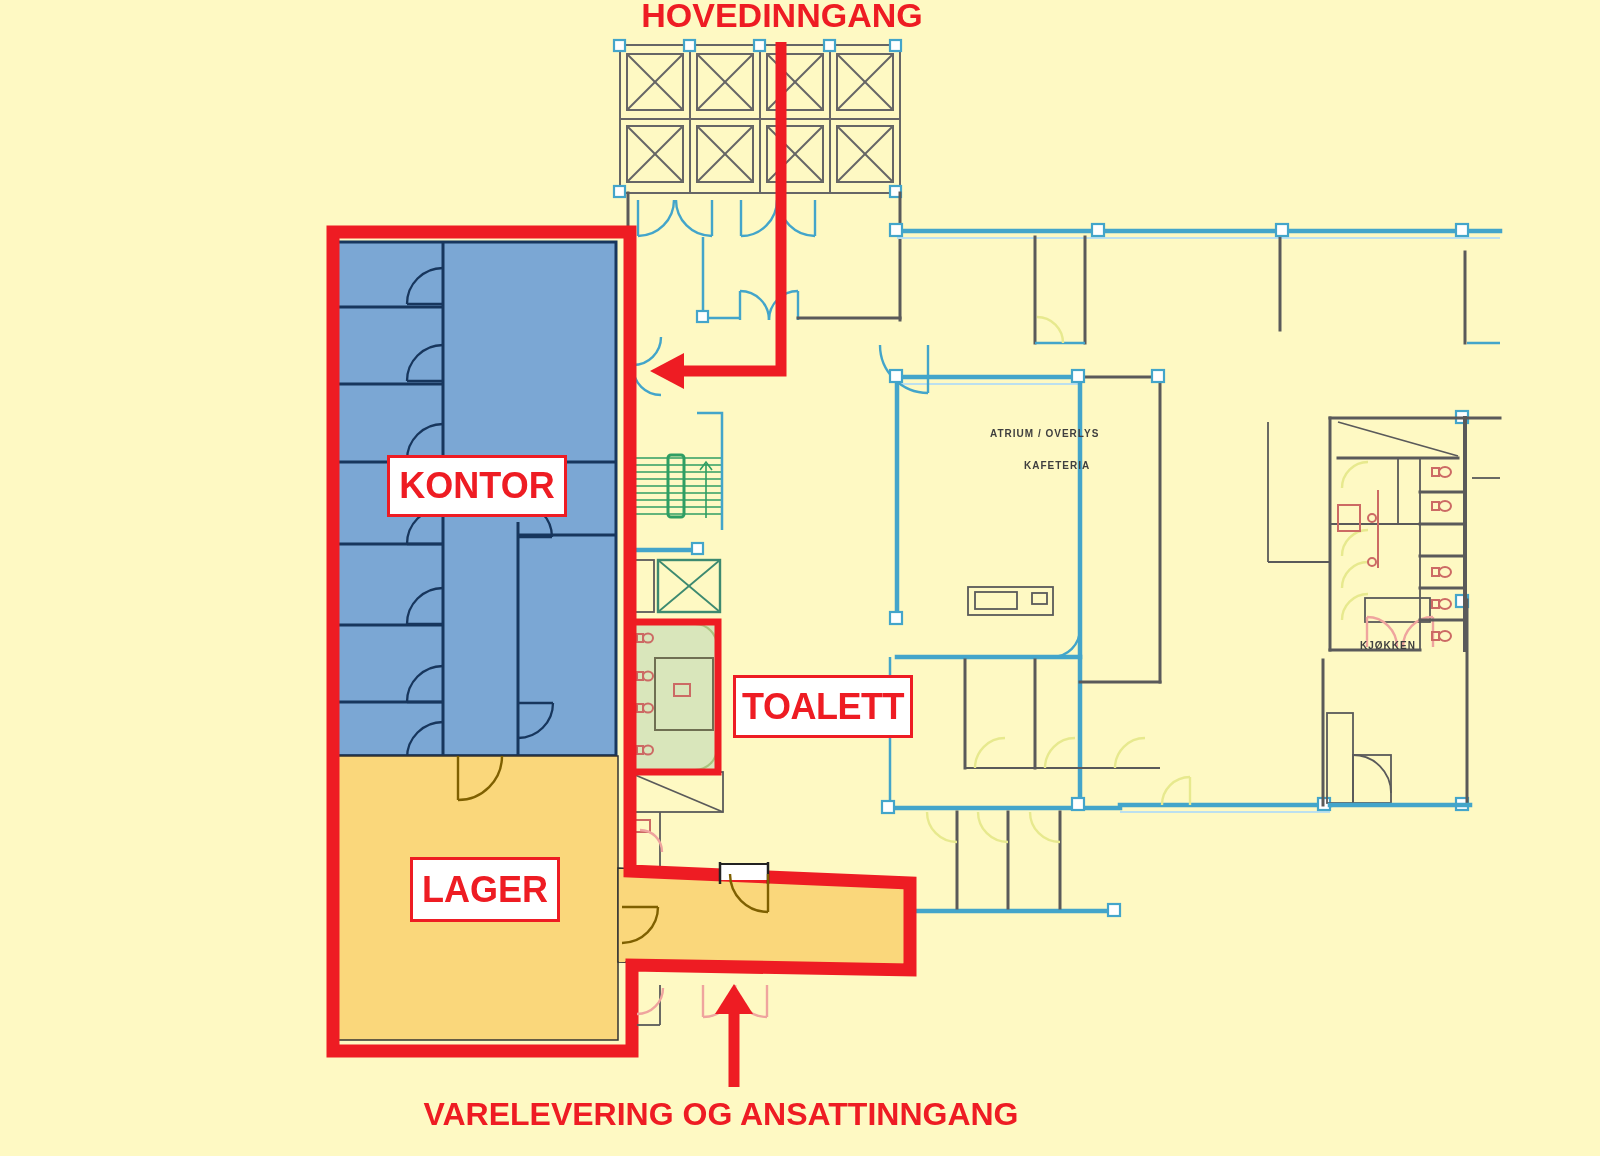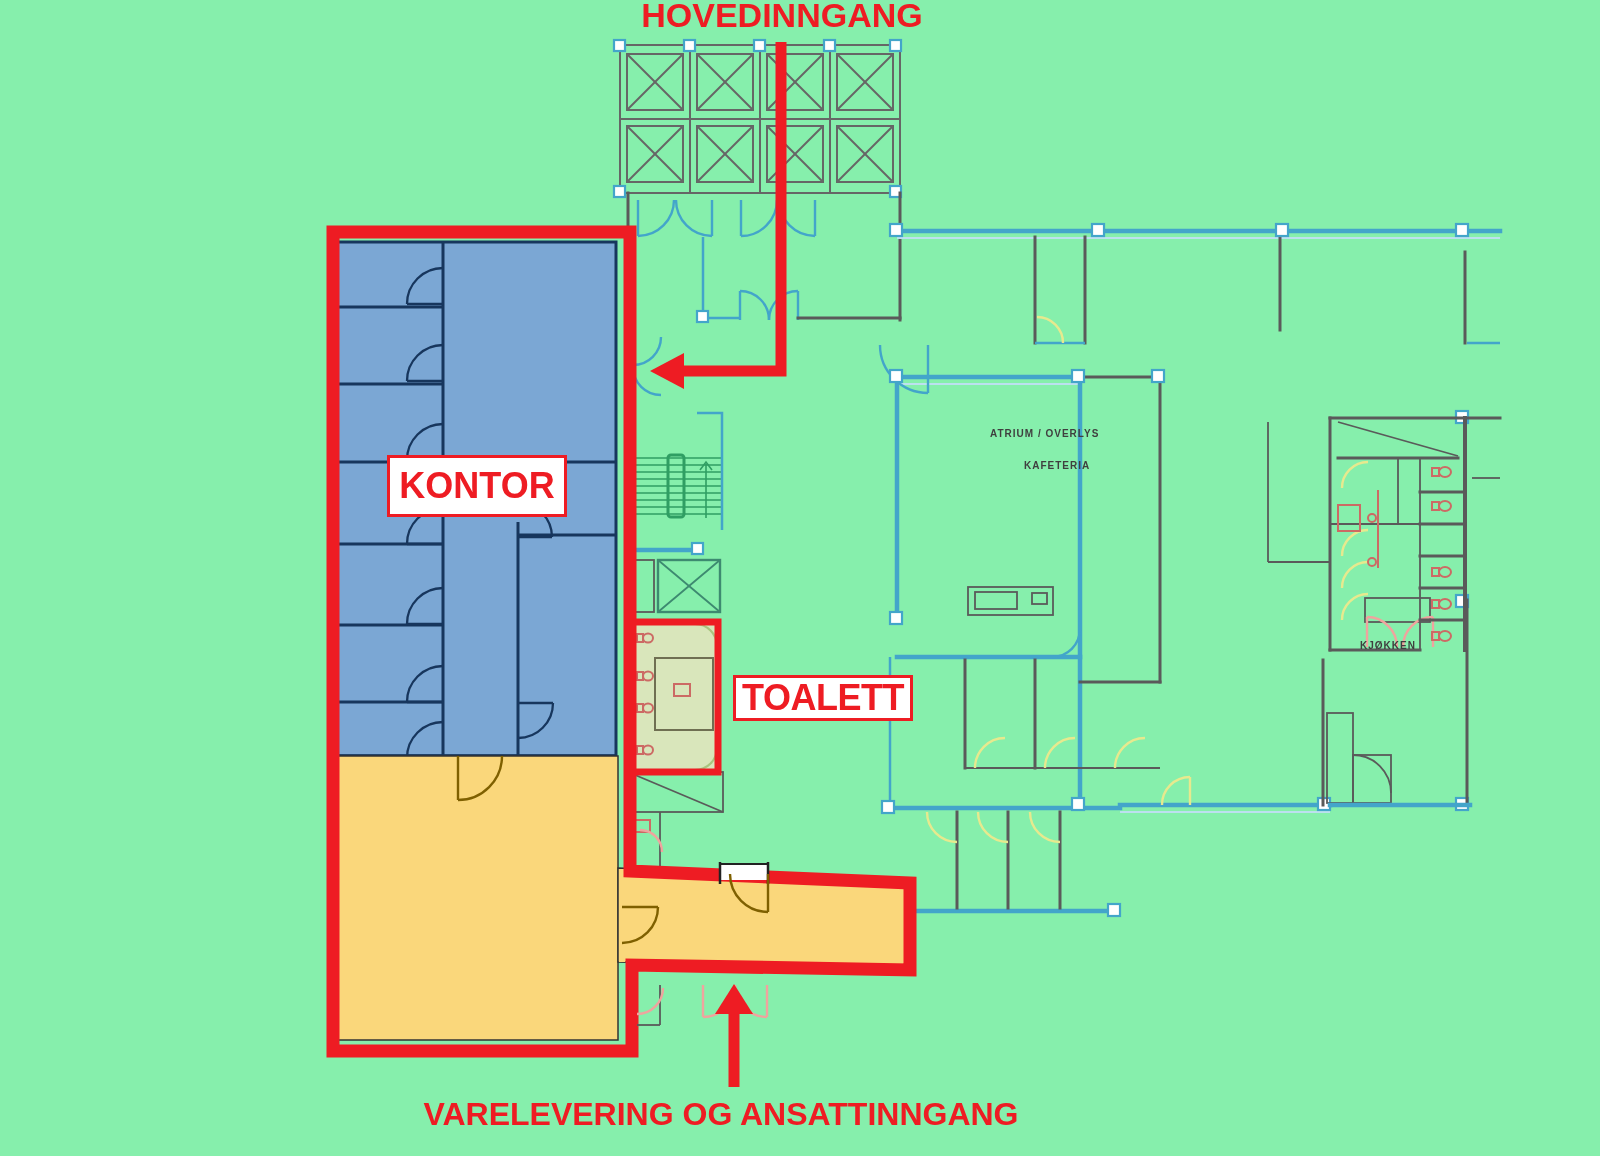--- a/index.html
+++ b/index.html
@@ -1,16 +1,16 @@
 <!DOCTYPE html>
 <html style="--annotation-red: #EE1C23; --kontor-fill: #7BA7D4; --kontor-line: #17365D; --lager-fill: #FAD77B; --lager-line: #7F6000; --toalett-fill: #D9E6BB; --wall-cyan: #43A5CA; --wall-gray: #5a5a5a; --door-yellow: #E7E98E; --door-salmon: #EFA49E; --stairs-green: #2F9E63; --fixture-red: #CC6A64; --plan-text: #3f3f3f;"><head>
 <meta charset="utf-8">
 <style>
   html,body{margin:0;padding:0;background:#fff;}
-  #stage{position:relative;width:1600px;height:1156px;background:#86efac;overflow:hidden;
+  #stage{position:relative;width:1600px;height:1156px;background:#fef9c3;overflow:hidden;
          font-family:"Liberation Sans","DejaVu Sans",sans-serif;}
   #plan-svg{position:absolute;left:0;top:0;}
   
   .wall   {stroke:var(--wall-cyan,#43A5CA);stroke-width:4.5;fill:none;stroke-linecap:square;}
   .wallth {stroke:var(--wall-cyan,#43A5CA);stroke-width:2.5;fill:none;}
   .wlight {stroke:#BCE0EF;stroke-width:1.8;fill:none;}
   .gwall  {stroke:var(--wall-gray,#5a5a5a);stroke-width:3;fill:none;stroke-linecap:square;}
   .gwall2 {stroke:var(--wall-gray,#5a5a5a);stroke-width:1.8;fill:none;}
   .canopy {stroke:#666;stroke-width:2;fill:none;}
   .ydoor  {stroke:var(--door-yellow,#E7E98E);stroke-width:2.4;fill:none;}
@@ -383,23 +383,26 @@
     <polygon points="734,984 715,1014 753,1014" class="redfill"></polygon>
   </g>
 </svg>
 
   <div class="ann-text" style="left:602px;top:-4px;width:360px;font-size:34px;">HOVEDINNGANG</div>
 
   <div class="ann-box" style="left:387px;top:455px;width:180px;height:62px;font-size:36px;">
        <span>KONTOR</span>
     </div>
 
-  <div class="ann-box" style="left:733px;top:675px;width:180px;height:46px;font-size:36px;letter-spacing:-0.5px;">
+  <div class="ann-box" style="left:733px;top:675px;width:180px;height:63px;font-size:36px;letter-spacing:-0.5px;">
        <span>TOALETT</span>
     </div>
 
+  <div class="ann-box" style="left:410px;top:857px;width:150px;height:65px;font-size:36px;">
+       <span>LAGER</span>
+    </div>
 
   <div class="ann-text" style="left:380px;top:1096px;width:682px;font-size:32px;">VARELEVERING OG ANSATTINNGANG</div>
 
   <div class="plan-text" style="left:990px;top:428px;">ATRIUM / OVERLYS</div>
   <div class="plan-text" style="left:1024px;top:460px;">KAFETERIA</div>
   <div class="plan-text" style="left:1360px;top:640px;">KJØKKEN</div>
 </div>
 
 </body></html>

